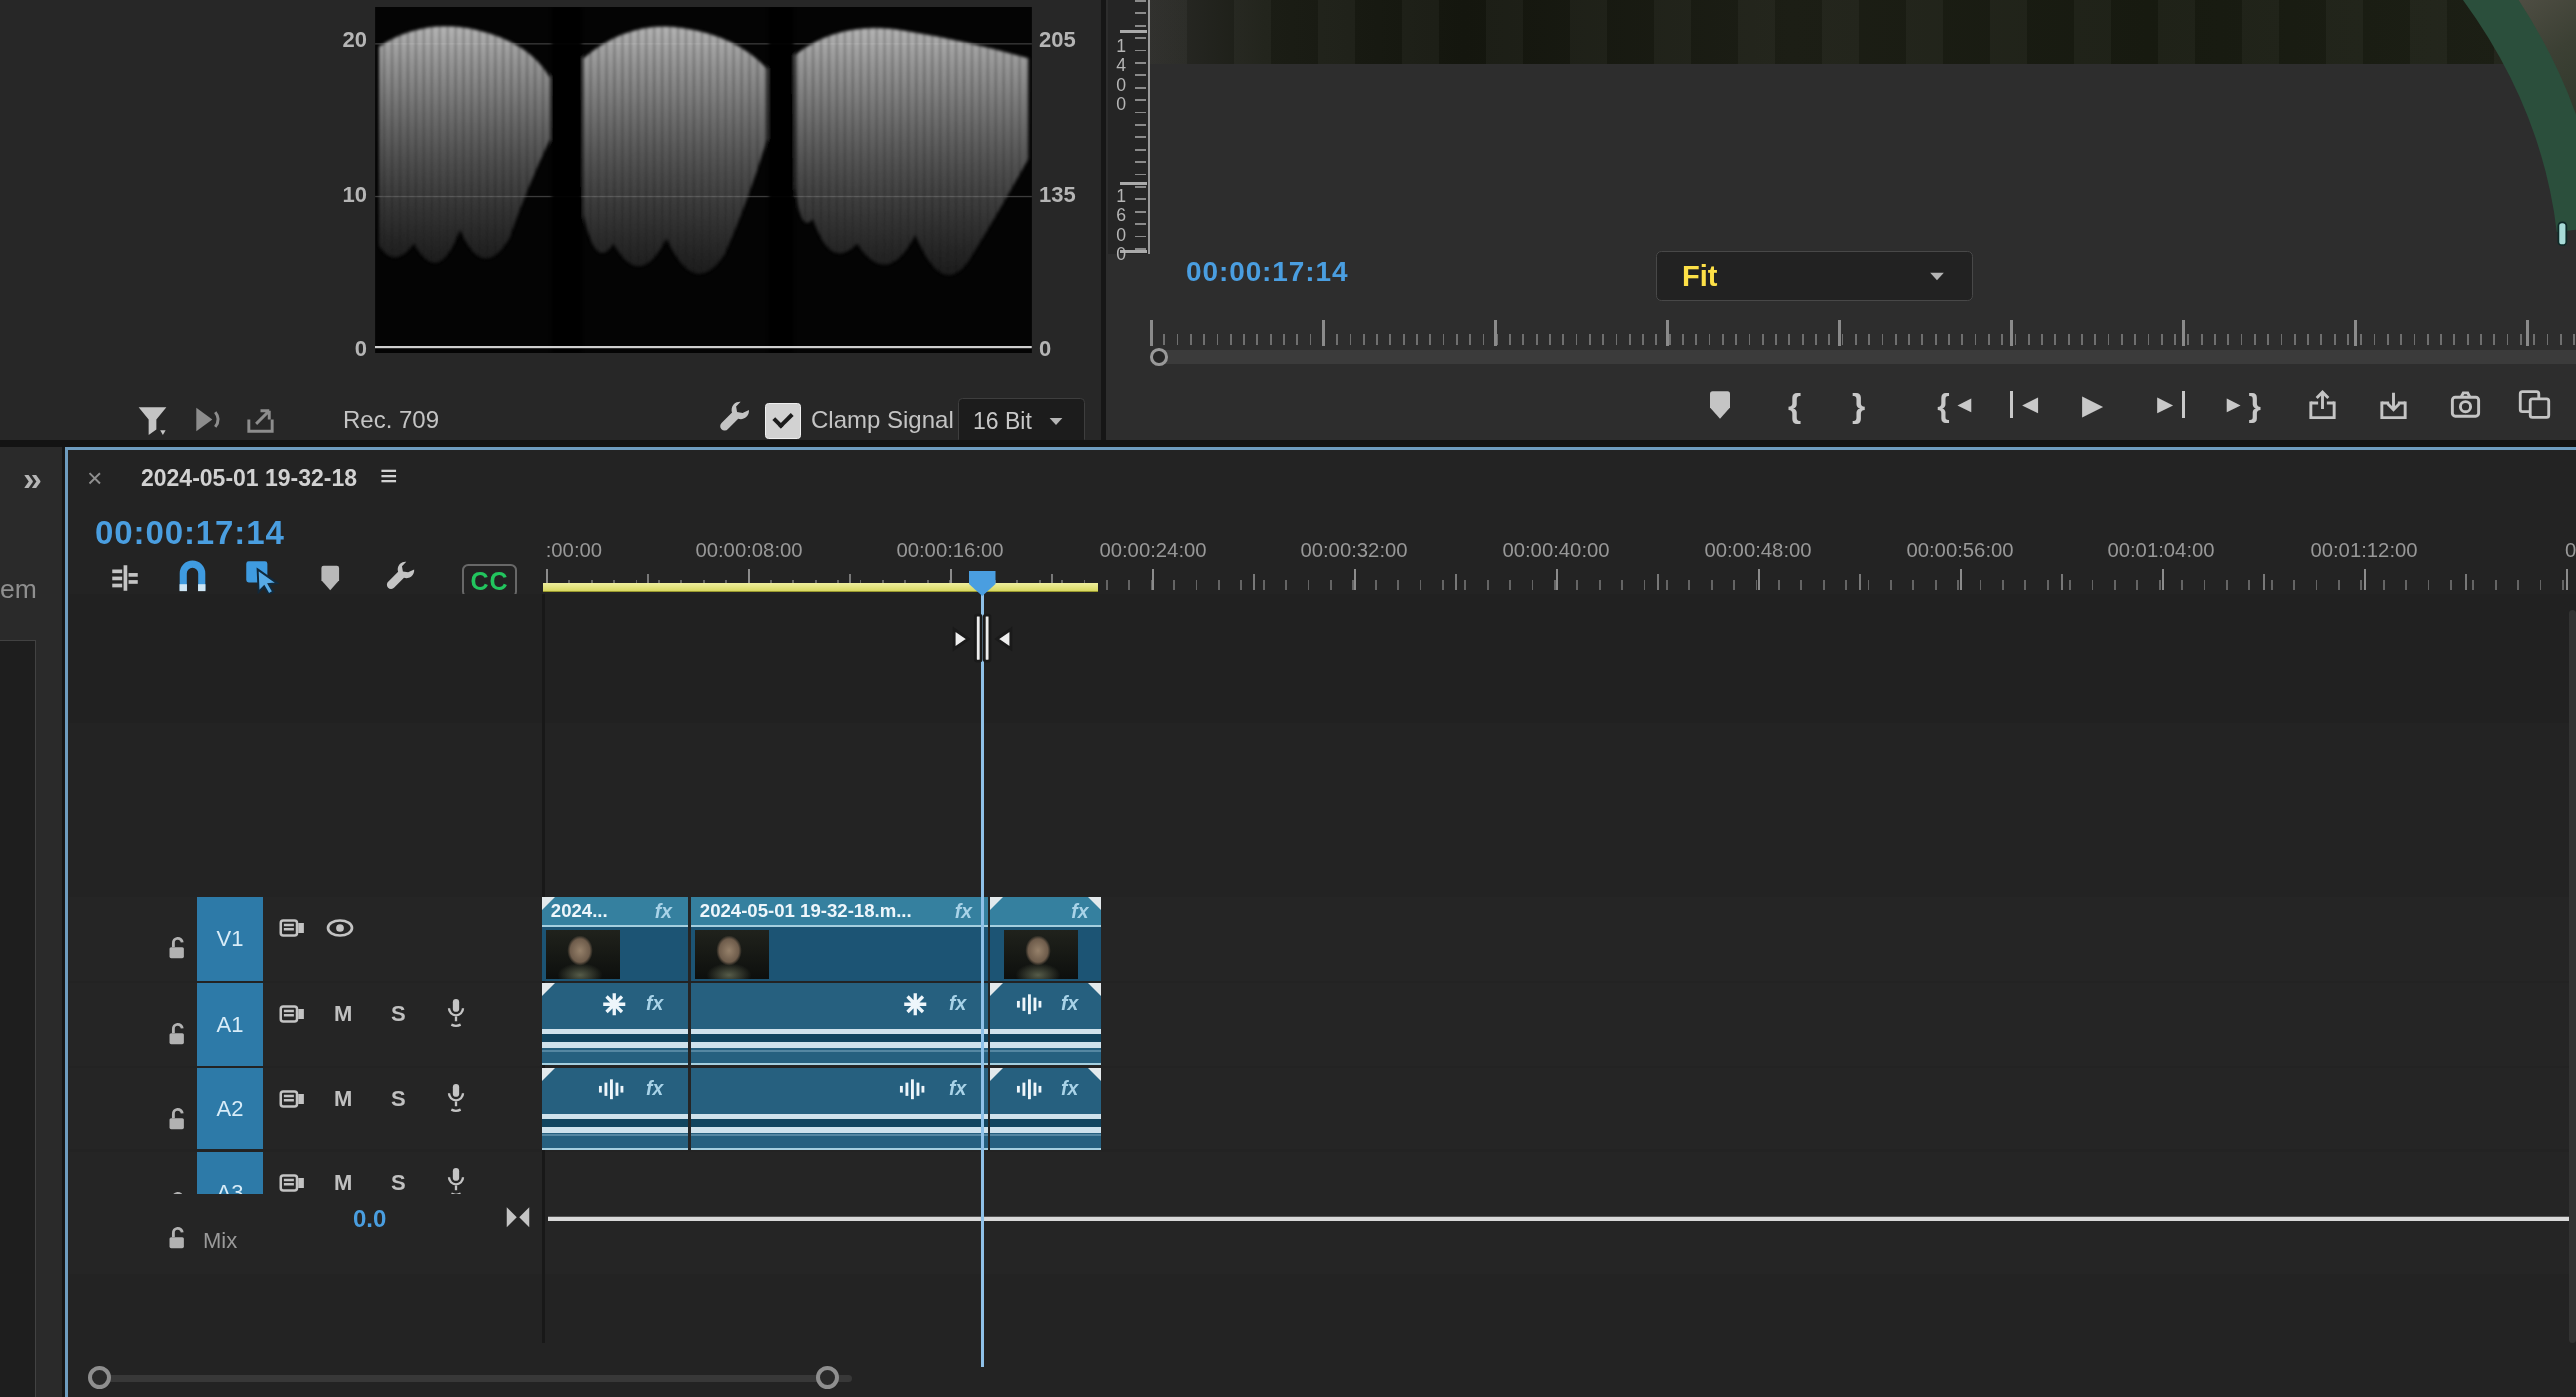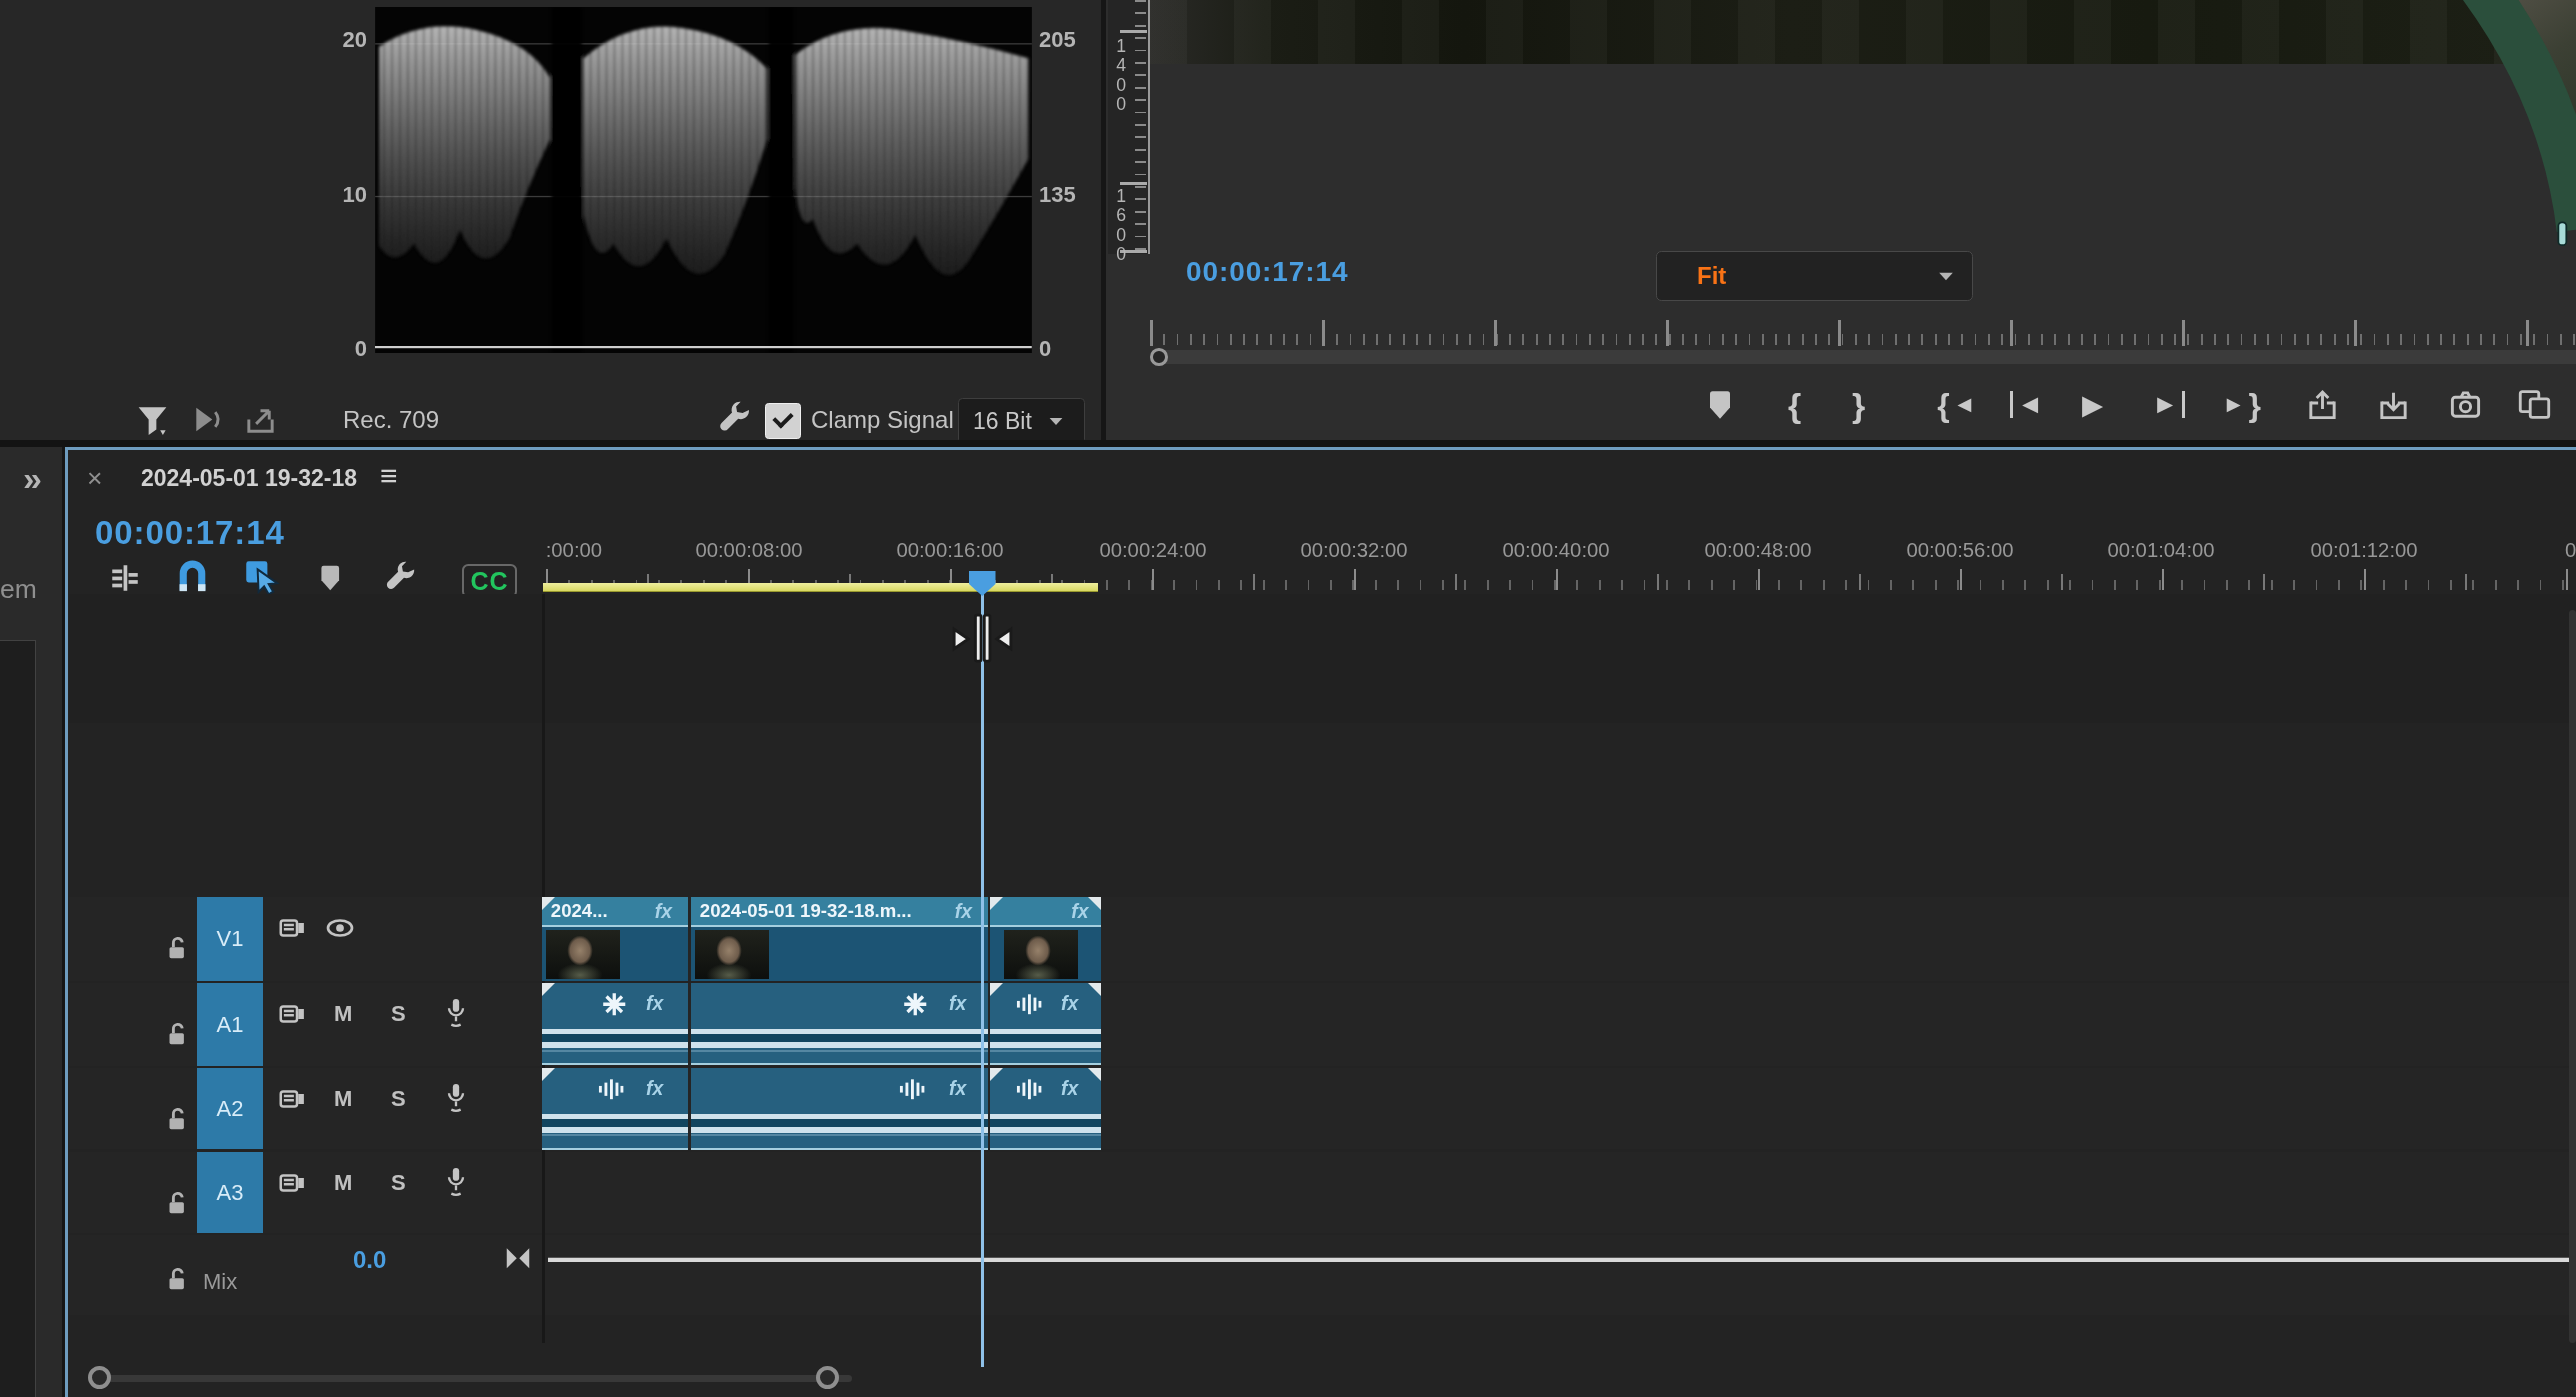--- a/index.html
+++ b/index.html
@@ -141,21 +141,21 @@
         </linearGradient>
       </defs>
       <path d="M60,-10 Q160,110 178,255 L178,-10 Z" fill="url(#camfill)"></path>
       <path d="M58,-30 Q162,105 180,260" stroke="#2b4f3c" stroke-width="52" fill="none"></path>
       <rect x="156" y="252" width="9" height="26" rx="4" fill="#a8dcd8" stroke="#0e2a28" stroke-width="2"></rect>
     </svg>
   </div>
 
   <div class="abs tc" style="left:1186px;top:256px;font-size:28px;">00:00:17:14</div>
   <div class="abs" style="left:1656px;top:251px;width:315px;height:48px;background:#222;border:0.9px solid #484848;border-radius:5.3px;display:flex;align-items:center;">
-    <span style="margin-left:40px;font-size:24px;color:#f97316;font-weight:bold;">Fit</span>
+    <span style="margin-left:25px;font-size:29px;color:#fde047;font-weight:bold;">Fit</span>
     <span class="caret-down" style="margin-left:212px;transform:scale(.85);"></span>
   </div>
 
   <div class="abs" style="left:1150px;top:316px;width:1426px;height:30px;">
     <div class="abs" style="left:0;top:17.7px;width:100%;height:11.5px;background:repeating-linear-gradient(90deg,#6f6f6f 0 1.8px,rgba(0,0,0,0) 1.8px 13.3px);"></div>
     <div class="abs" style="left:0;top:3.5px;width:100%;height:26px;background:repeating-linear-gradient(90deg,#8a8a8a 0 2.7px,rgba(0,0,0,0) 2.7px 172px);"></div>
   </div>
   <div class="abs" style="left:1150px;top:350px;width:1426px;height:14px;background:#3b3b3b;border-radius:7px 0 0 7px;"></div>
   <div class="abs" style="left:1150px;top:348px;width:17.7px;height:17.7px;border-radius:50%;background:#262626;border:3.5px solid #999;box-sizing:border-box;"></div>
 
@@ -383,21 +383,21 @@
     <div class="abs ms" style="left:322px;top:17.7px;">S</div>
     <div class="abs ico" style="left:369px;top:10.6px;width:35px;height:39px;">
       <svg width="28" height="34" viewBox="0 0 24 28">
           <rect class="fl" x="9.3" y="2" width="5.4" height="11" rx="2.7"></rect>
           <path class="st" d="M6 10 a6 6 0 0 0 12 0"></path>
           <path class="st" d="M12 17 v4 M8 24 q4 2 8 0"></path>
         </svg>
     </div>
   </div>
 
-  <div class="trow" style="top:1235px;height:80px;">
+  <div class="trow" style="top:1194px;height:80px;">
     <div class="abs ico" style="left:92px;top:28px;width:32px;height:32px;">
       <svg width="26.5" height="26.5" viewBox="0 0 24 24">
           <rect x="5" y="11" width="13" height="10" rx="1.5" fill="#b2b2b2"></rect>
           <path d="M8.5 11 V7.5 a4 4 0 0 1 8 -0.8" stroke="#b2b2b2" stroke-width="2.6" fill="none"></path>
         </svg>
     </div>
     <div class="abs thead-label" style="left:134px;top:34px;">Mix</div>
     <div class="abs" style="left:284px;top:10.6px;font-size:24px;color:#4a9ee0;font-weight:bold;">0.0</div>
     <div class="abs ico" style="left:431px;top:7px;width:35px;height:32px;">
       <svg width="30" height="26.5" viewBox="0 0 24 20">

